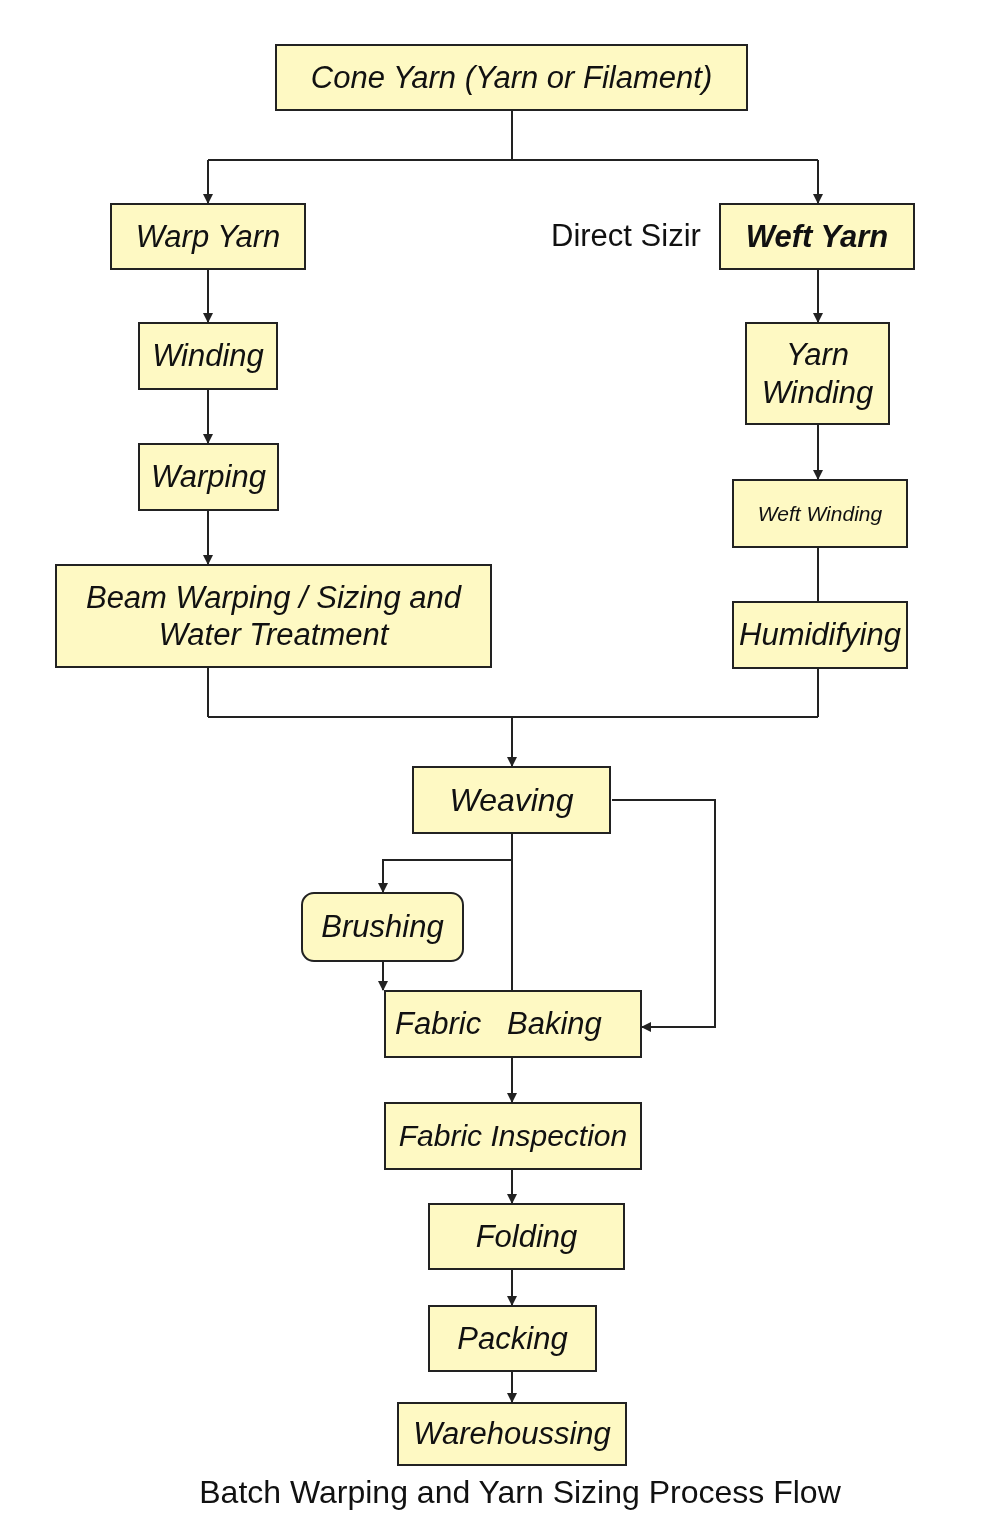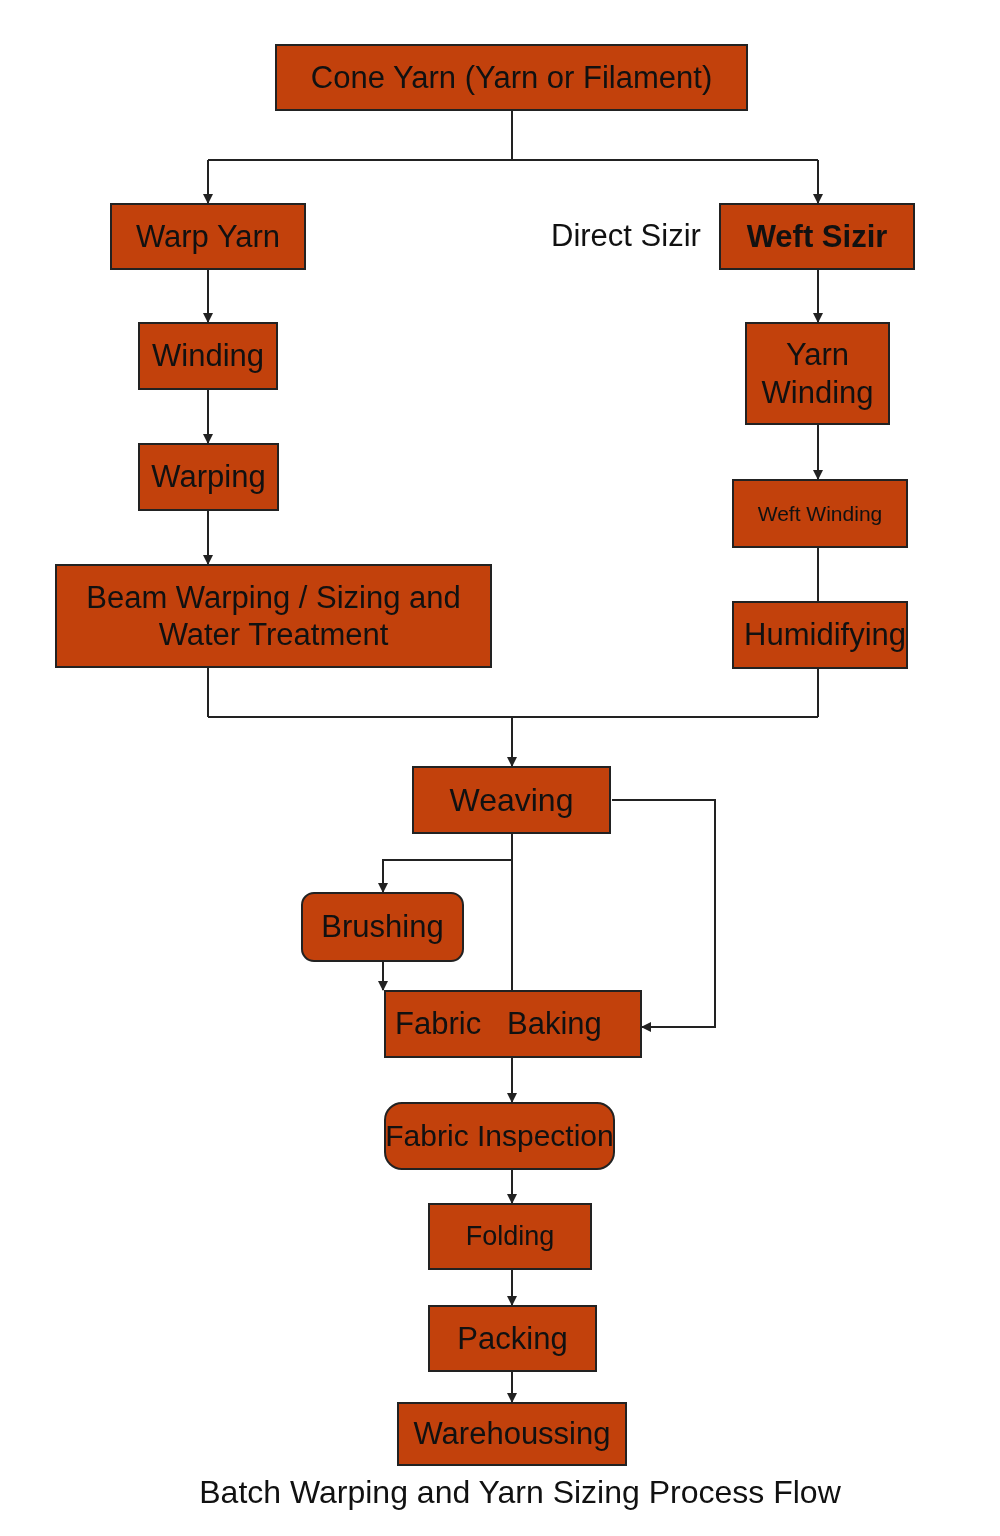--- a/index.html
+++ b/index.html
@@ -1,21 +1,21 @@
 <!DOCTYPE html>
 <html><head>
 <meta charset="utf-8">
 <style>
   html, body { margin: 0; padding: 0; background: #ffffff; }
   body { width: 1000px; height: 1536px; position: relative; overflow: hidden;
          font-family: "Liberation Sans", sans-serif; color: #111; }
   #canvas { position: absolute; left: 0; top: 0; width: 1000px; height: 1536px; }
-  .node { position: absolute; box-sizing: border-box; border: 2px solid #222; background: #c2410c;
+  .node { position: absolute; box-sizing: border-box; border: 2px solid #222; background: #fef9c3;
           display: flex; align-items: center; justify-content: center; text-align: center;
-          line-height: 1.2; white-space: nowrap; overflow: hidden; }
+          line-height: 1.2; white-space: nowrap; overflow: hidden; font-style: italic; }
   .lbl { position: absolute; white-space: nowrap; }
   svg { position: absolute; left: 0; top: 0; }
 </style>
 </head>
 <body>
 
 <div id="canvas">
   <svg width="1000" height="1536">
     <defs>
       <marker id="ah" markerWidth="10" markerHeight="10" refX="9" refY="5" orient="auto" markerUnits="userSpaceOnUse">
@@ -58,21 +58,21 @@
     <span>Cone Yarn (Yarn or Filament)</span>
   </div>
 
   <div class="node" style="left:110px;top:203px;width:196px;height:67px;font-size:31px;">
     <span>Warp Yarn</span>
   </div>
 
   <div class="lbl" style="left:551px;top:218px;font-size:31px;">Direct Sizir</div>
 
   <div class="node" style="left:719px;top:203px;width:196px;height:67px;font-size:31px;font-weight:bold;">
-    <span>Weft Sizir</span>
+    <span>Weft Yarn</span>
   </div>
 
   <div class="node" style="left:138px;top:322px;width:140px;height:68px;font-size:31px;">
     <span>Winding</span>
   </div>
 
   <div class="node" style="left:138px;top:443px;width:141px;height:68px;font-size:31px;">
     <span>Warping</span>
   </div>
 
@@ -83,41 +83,41 @@
 
   <div class="node" style="left:745px;top:322px;width:145px;height:103px;font-size:31px;flex-direction:column;">
     <span>Yarn</span>
     <span>Winding</span>
   </div>
 
   <div class="node" style="left:732px;top:479px;width:176px;height:69px;font-size:21px;">
     <span>Weft Winding</span>
   </div>
 
-  <div class="node" style="left:732px;top:601px;width:176px;height:68px;font-size:31px;justify-content:flex-end;">
+  <div class="node" style="left:732px;top:601px;width:176px;height:68px;font-size:31px;">
     <span>Humidifying</span>
   </div>
 
   <div class="node" style="left:412px;top:766px;width:199px;height:68px;font-size:32px;">
     <span>Weaving</span>
   </div>
 
   <div class="node" style="left:301px;top:892px;width:163px;height:70px;font-size:31px;border-radius:13px;">
     <span>Brushing</span>
   </div>
 
   <div class="node" style="left:384px;top:990px;width:258px;height:68px;font-size:31px;justify-content:flex-start;padding-left:9px;white-space:pre;">
     <span style="white-space:pre;">Fabric   Baking</span>
   </div>
 
-  <div class="node" style="left:384px;top:1102px;width:231px;height:68px;font-size:30px;border-radius:18px;">
+  <div class="node" style="left:384px;top:1102px;width:258px;height:68px;font-size:30px;">
     <span>Fabric Inspection</span>
   </div>
 
-  <div class="node" style="left:428px;top:1203px;width:164px;height:67px;font-size:27px;">
+  <div class="node" style="left:428px;top:1203px;width:197px;height:67px;font-size:31px;">
     <span>Folding</span>
   </div>
 
   <div class="node" style="left:428px;top:1305px;width:169px;height:67px;font-size:31px;">
     <span>Packing</span>
   </div>
 
   <div class="node" style="left:397px;top:1402px;width:230px;height:64px;font-size:31px;">
     <span>Warehoussing</span>
   </div>

